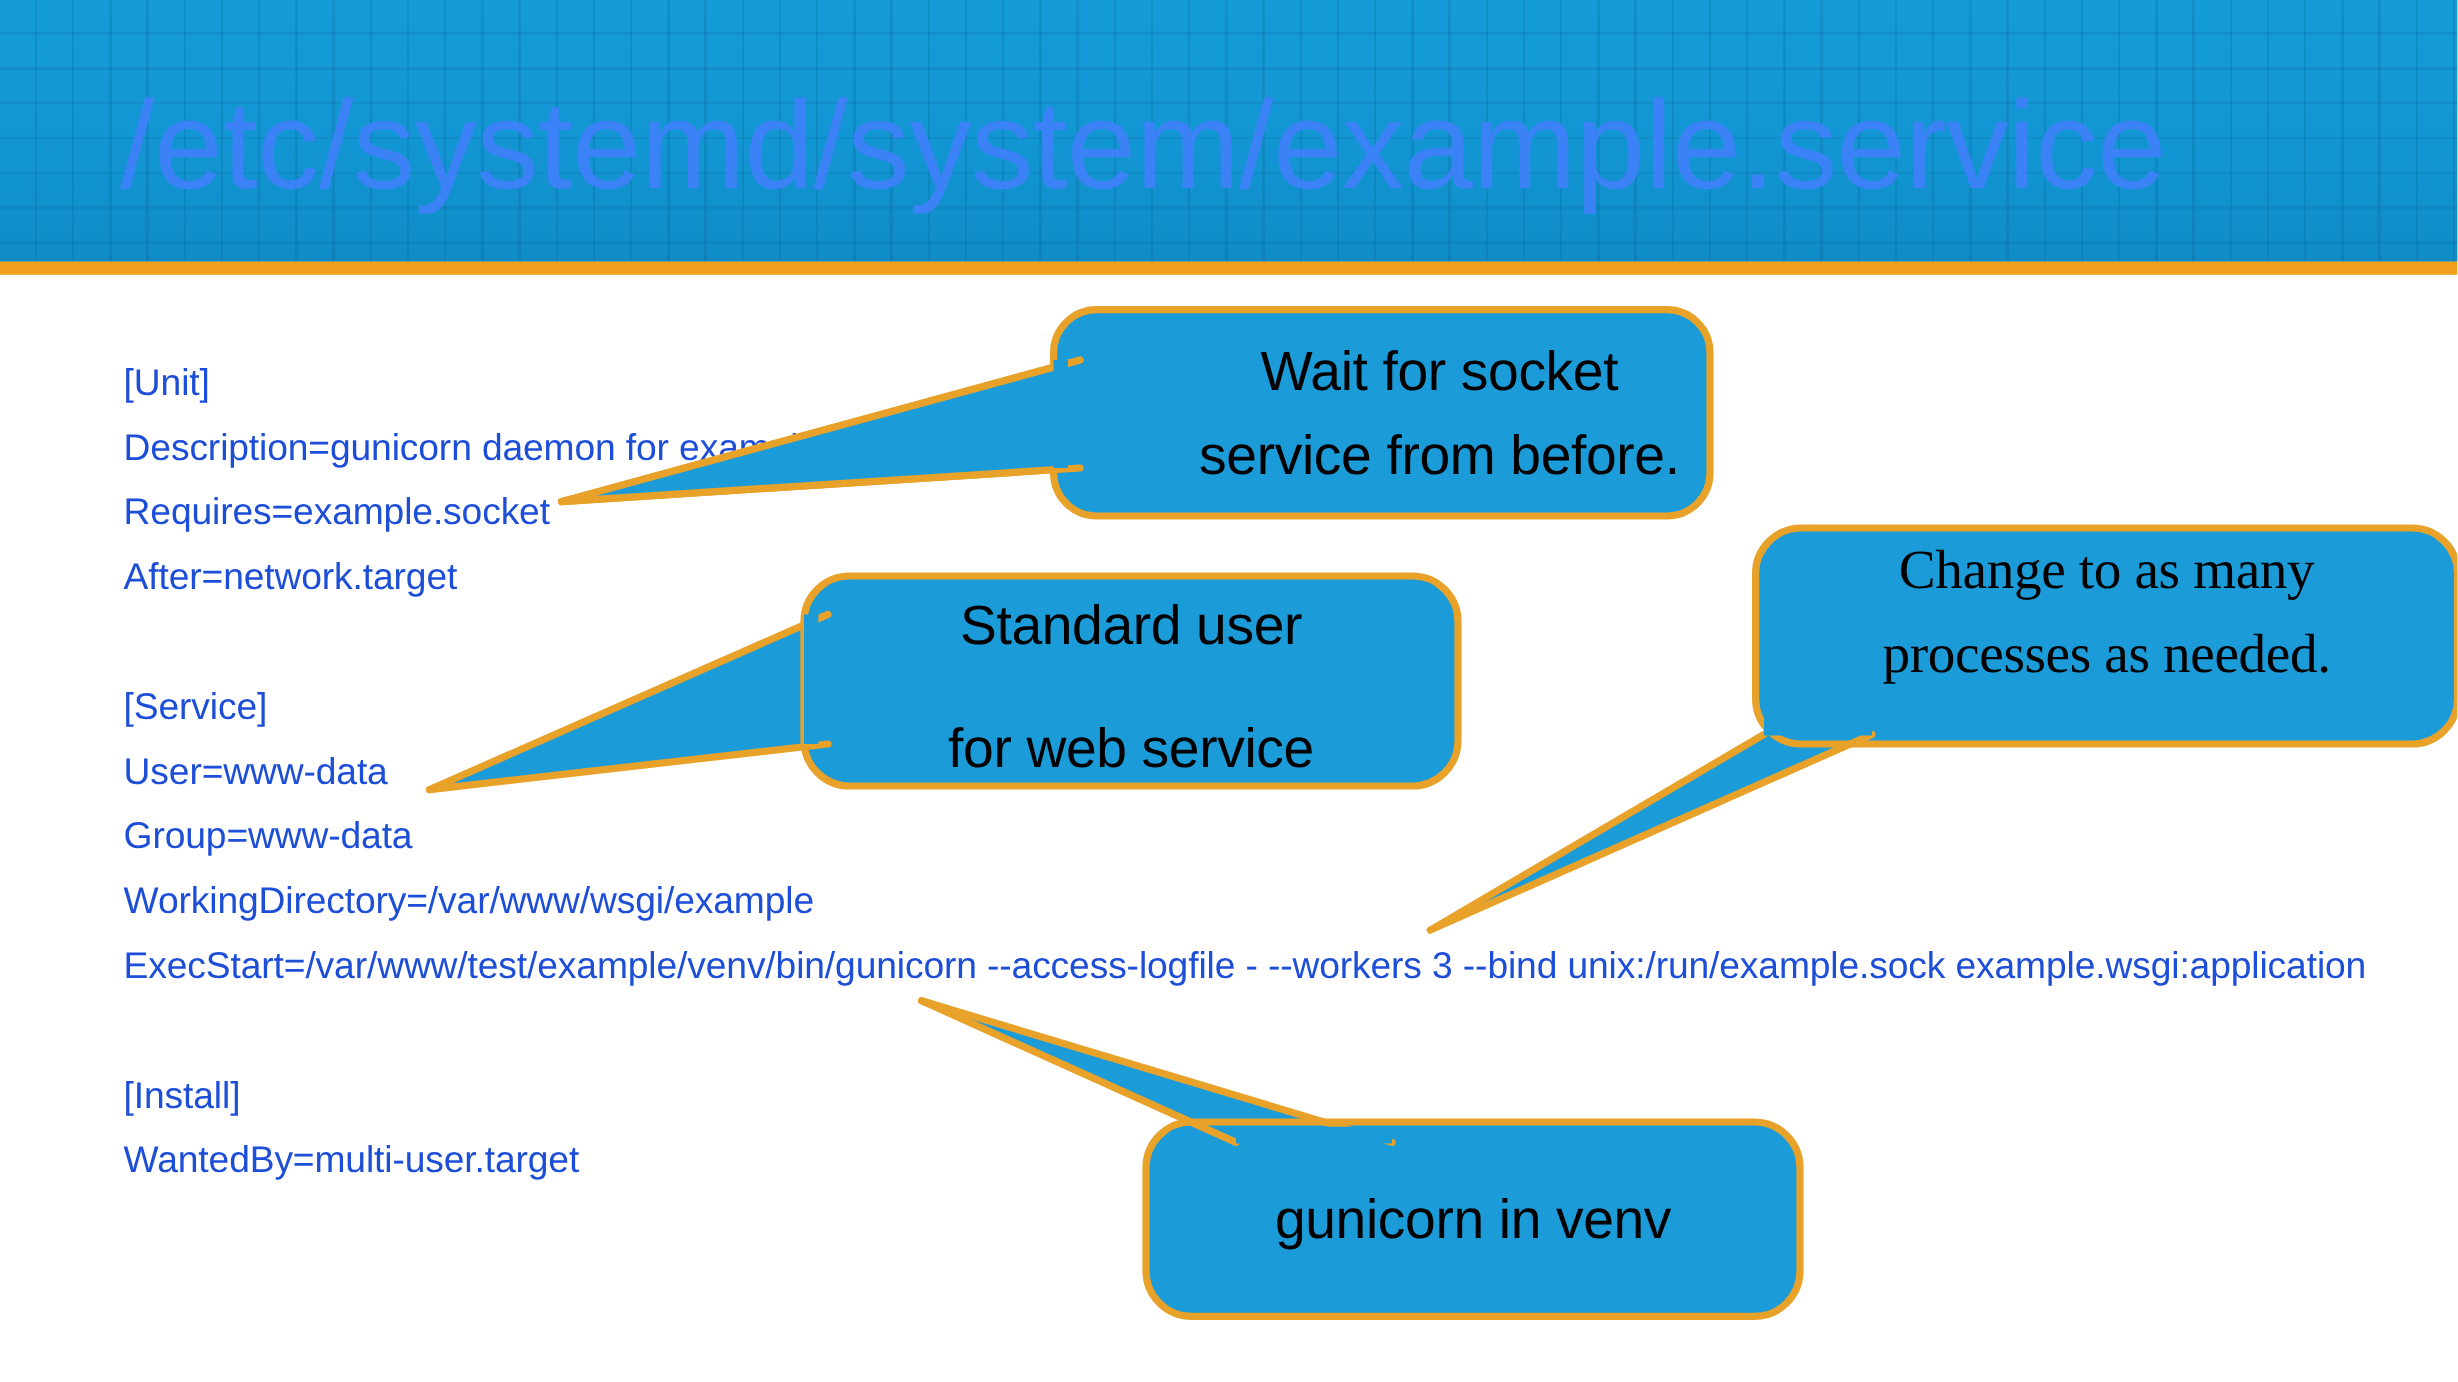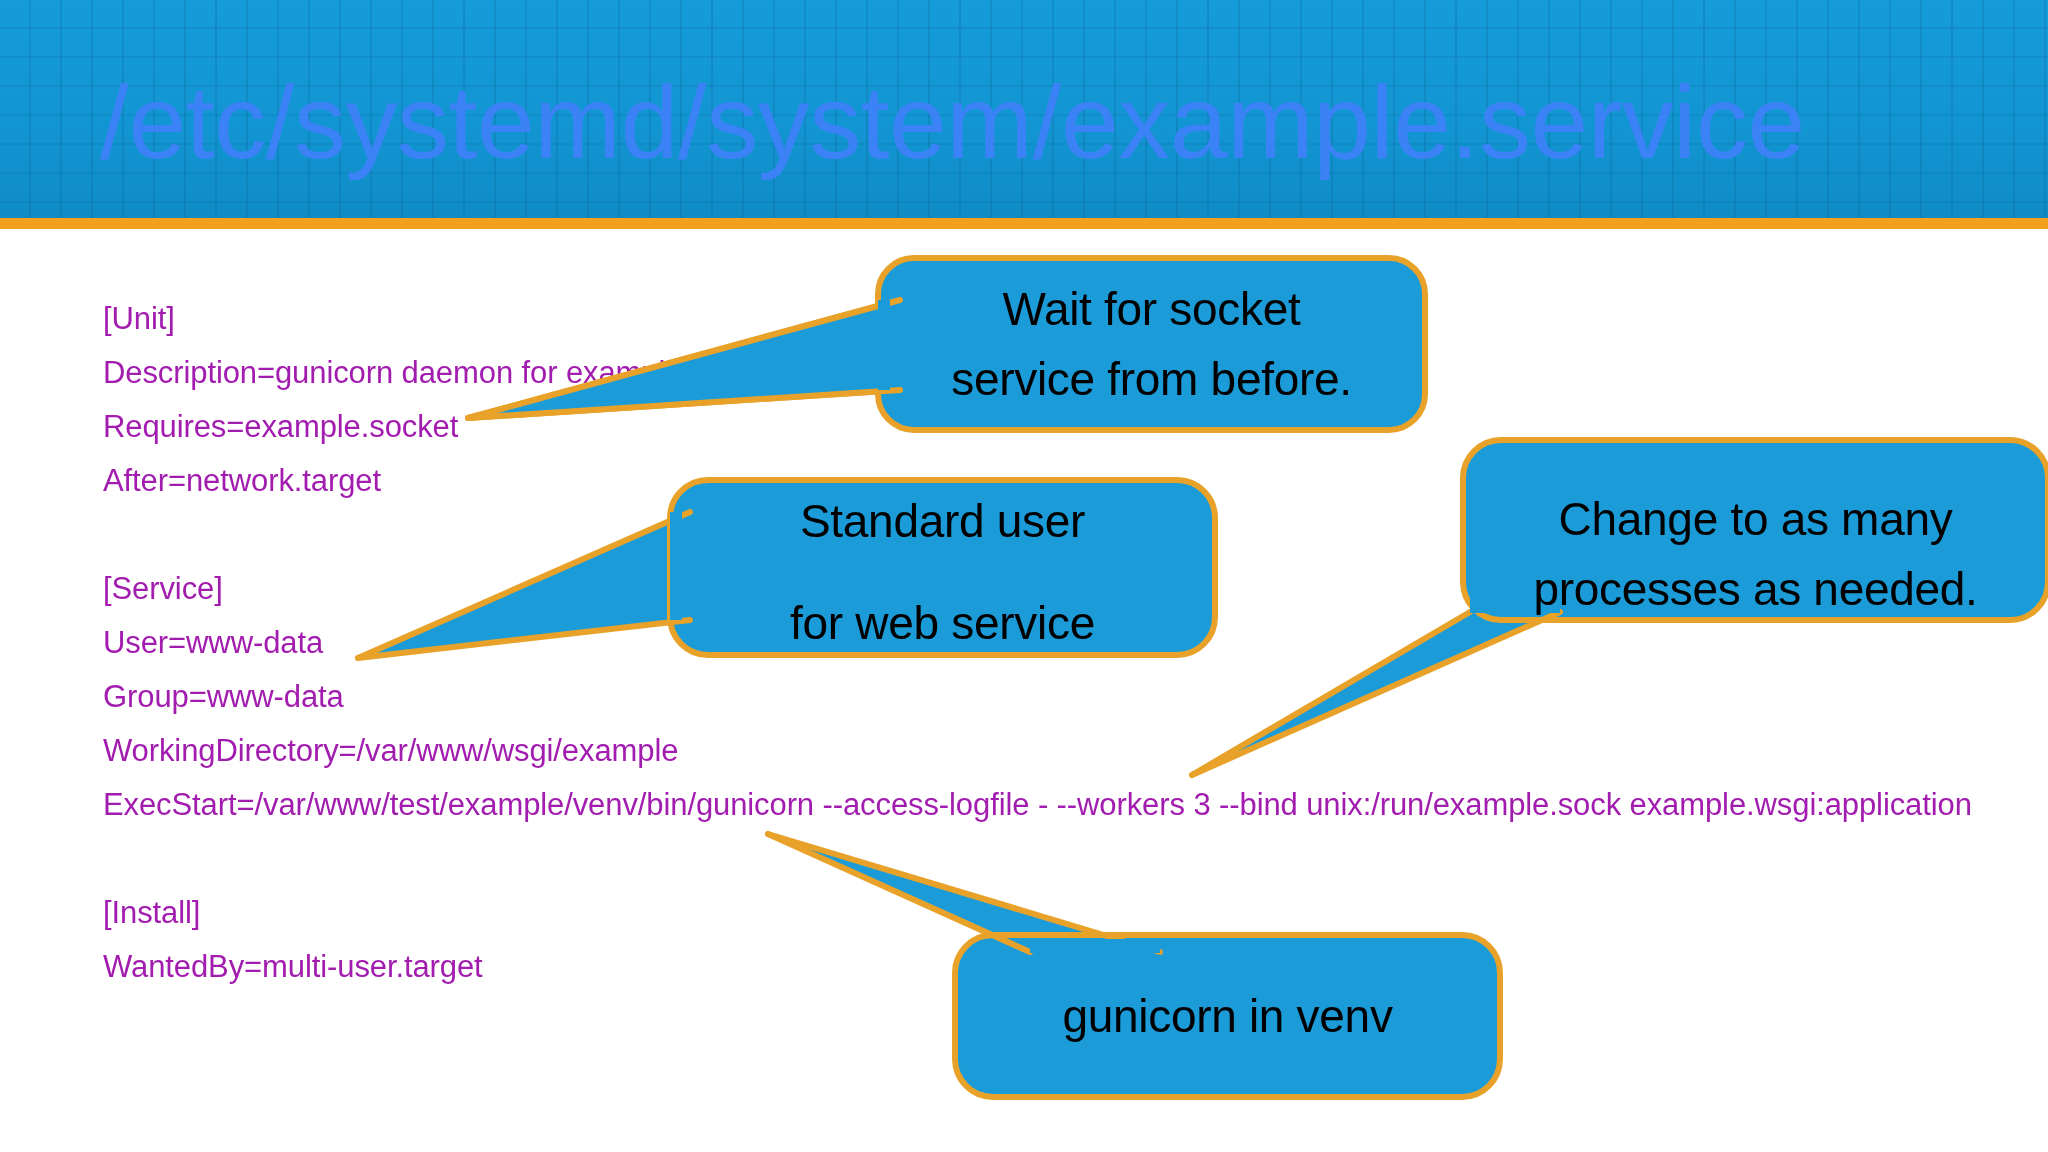--- a/index.html
+++ b/index.html
@@ -65,21 +65,21 @@
   #config-block {
     position: absolute;
     left: 103px;
     top: 292px;
     width: 1900px;
   }
   .cfg-line {
     height: 54px;
     line-height: 54px;
     font-size: 31px;
-    color: #a21caf;
+    color: #1d4ed8;
     white-space: nowrap;
     letter-spacing: -0.1px;
   }
   .cfg-line.blank {
     color: transparent;
   }
 
   
   .callout {
     position: absolute;
@@ -131,21 +131,21 @@
 
   <div class="callout" style="left:0px; top:0px; width:2048px; height:1152px;">
     <svg width="2048" height="1152" viewBox="0 0 2048 1152">
       <path d="M 468,418 L 900,390 L 900,300 Z" fill="#1B9BD8" stroke="#E8A22A" stroke-width="6" stroke-linejoin="round"></path>
       <rect x="878" y="258" width="547" height="172" rx="36" ry="36" fill="#1B9BD8" stroke="#E8A22A" stroke-width="6"></rect>
       <path d="M 468,418 L 900,390 L 900,300 Z" fill="#1B9BD8" stroke="none"></path>
       <path d="M 468,418 L 900,390" fill="none" stroke="#E8A22A" stroke-width="6" stroke-linecap="round"></path>
       <path d="M 468,418 L 900,300" fill="none" stroke="#E8A22A" stroke-width="6" stroke-linecap="round"></path>
       <path d="M 884,300 L 884,390" fill="none" stroke="#1B9BD8" stroke-width="12"></path>
     </svg>
-    <div class="bubble-text" style="left:878px; top:258px; width:547px; height:172px;">
+    <div class="bubble-text" style="left:926px; top:258px; width:547px; height:172px;">
       <span class="ln">Wait for socket</span>
       <span class="ln">service from before.</span>
     </div>
   </div>
 
   <div class="callout" style="left:0px; top:0px; width:2048px; height:1152px;">
     <svg width="2048" height="1152" viewBox="0 0 2048 1152">
       <path d="M 358,658 L 690,620 L 690,512 Z" fill="#1B9BD8" stroke="none"></path>
       <rect x="670" y="480" width="545" height="175" rx="38" ry="38" fill="#1B9BD8" stroke="#E8A22A" stroke-width="6"></rect>
       <path d="M 358,658 L 690,620" fill="none" stroke="#E8A22A" stroke-width="6" stroke-linecap="round"></path>
@@ -159,21 +159,21 @@
   </div>
 
   <div class="callout" style="left:0px; top:0px; width:2048px; height:1152px;">
     <svg width="2048" height="1152" viewBox="0 0 2048 1152">
       <path d="M 1192,775 L 1560,612 L 1470,612 Z" fill="#1B9BD8" stroke="none"></path>
       <rect x="1463" y="440" width="585" height="180" rx="38" ry="38" fill="#1B9BD8" stroke="#E8A22A" stroke-width="6"></rect>
       <path d="M 1192,775 L 1560,612" fill="none" stroke="#E8A22A" stroke-width="6" stroke-linecap="round"></path>
       <path d="M 1192,775 L 1470,612" fill="none" stroke="#E8A22A" stroke-width="6" stroke-linecap="round"></path>
       <path d="M 1470,606 L 1560,606" fill="none" stroke="#1B9BD8" stroke-width="14"></path>
     </svg>
-    <div class="bubble-text" style="left:1463px; top:464px; width:585px; height:180px;">
+    <div class="bubble-text" style="left:1463px; top:420px; width:585px; height:180px;font-family:Liberation Serif, serif;">
       <span class="ln">Change to as many</span>
       <span class="ln">processes as needed.</span>
     </div>
   </div>
 
   <div class="callout" style="left:0px; top:0px; width:2048px; height:1152px;">
     <svg width="2048" height="1152" viewBox="0 0 2048 1152">
       <path d="M 768,834 L 1030,952 L 1160,952 Z" fill="#1B9BD8" stroke="none"></path>
       <rect x="955" y="935" width="545" height="162" rx="38" ry="38" fill="#1B9BD8" stroke="#E8A22A" stroke-width="6"></rect>
       <path d="M 768,834 L 1030,952" fill="none" stroke="#E8A22A" stroke-width="6" stroke-linecap="round"></path>

